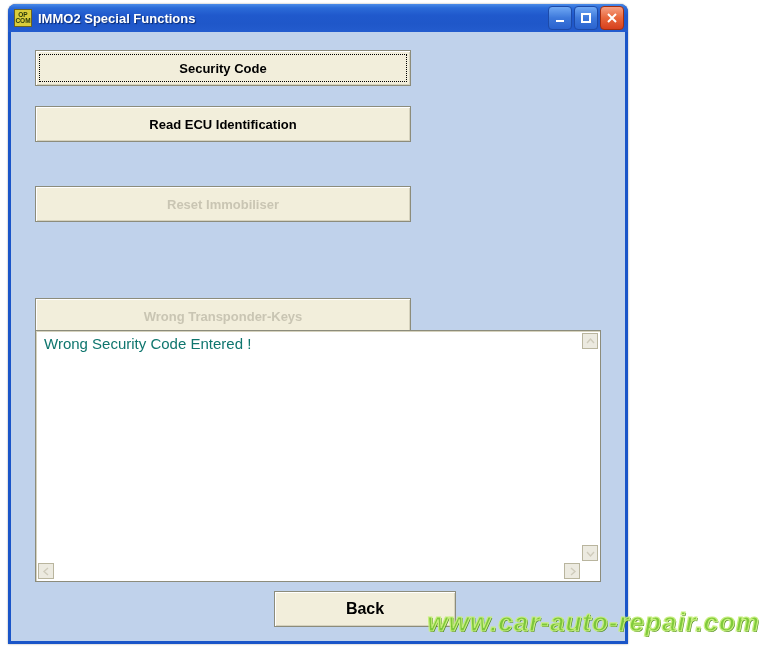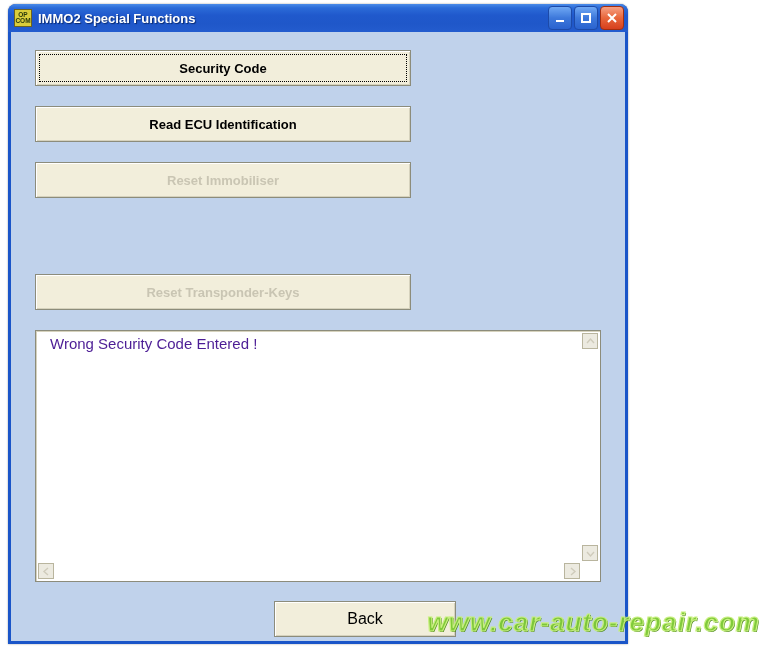--- a/index.html
+++ b/index.html
@@ -106,20 +106,21 @@
     font-family: "Trebuchet MS", Tahoma, sans-serif;
     font-size: 13px;
     font-weight: bold;
     display: flex;
     align-items: center;
     justify-content: center;
     color: #000;
   }
   .fnbtn.disabled {
     color: #c9c5b3;
+    margin-top: 24px;
   }
   .fnbtn.focused::after{
     content:"";
     position:absolute;
     left:3px; right:3px; top:3px; bottom:3px;
     border:1px dotted #000;
     pointer-events:none;
   }
   #btn-security { top: 18px; }
   #btn-readecu  { top: 74px; }
@@ -135,24 +136,24 @@
     top: 298px;
     height: 252px;
     background: #ffffff;
     border: 1px solid #8c8c7b;
     box-shadow: inset 1px 1px 0 #d6d2bd;
     box-sizing: border-box;
   }
   .msg-content{
     position:absolute;
     left:2px; right:20px; top:2px; bottom:20px;
-    padding: 2px 12px;
+    padding: 2px 6px;
     font-family: Arial, sans-serif;
     font-size: 15px;
-    color:#4c1d95;
+    color:#0f766e;
   }
   
   .sb-v{
     position:absolute;
     right:2px; top:2px; bottom:20px; width:16px;
     display:flex; flex-direction:column;
   }
   .sb-h{
     position:absolute;
     left:2px; right:20px; bottom:2px; height:16px;
@@ -172,27 +173,27 @@
     background:transparent;
   }
   .sb-btn svg{ width:9px; height:9px; }
 
   
   .backbtn {
     position: absolute;
     left: 263px;
     width: 180px;
     height: 34px;
-    bottom: 4px;
+    bottom: 14px;
     background: #f2eedb;
     border: 1px solid #8c8c7b;
     box-shadow: inset 1px 1px 0 #ffffff, inset -1px -1px 0 #d6d2bd;
     font-family: "Trebuchet MS", Tahoma, sans-serif;
     font-size: 16px;
-    font-weight: normal;
+    font-weight: bold;
     display:flex; align-items:center; justify-content:center;text-align:center;
   }
 
   
   .watermark{
     position:absolute;
     right:6px;
     bottom:14px;
     font-family: "Arial Black", Arial, sans-serif;
     font-size:26px;
@@ -244,21 +245,21 @@
     <div id="btn-readecu" class="fnbtn">
       <span>Read ECU Identification</span>
     </div>
 
     <div id="btn-resetimmo" class="fnbtn disabled">
       <span>Reset Immobiliser</span>
     </div>
 
 
     <div id="btn-erasekeys" class="fnbtn disabled">
-      <span>Reset Transponder-Keys</span>
+      <span>Wrong Transponder-Keys</span>
     </div>
 
     <div class="msgpanel">
       <div class="msg-content">Wrong Security Code Entered !</div>
 
       <div class="sb-v">
         <div class="sb-btn disabled">
           <svg viewBox="0 0 9 9">
             <path d="M1 6 L4.5 2 L8 6" fill="none" stroke="#cfcbbb" stroke-width="1.4"></path>
           </svg>

